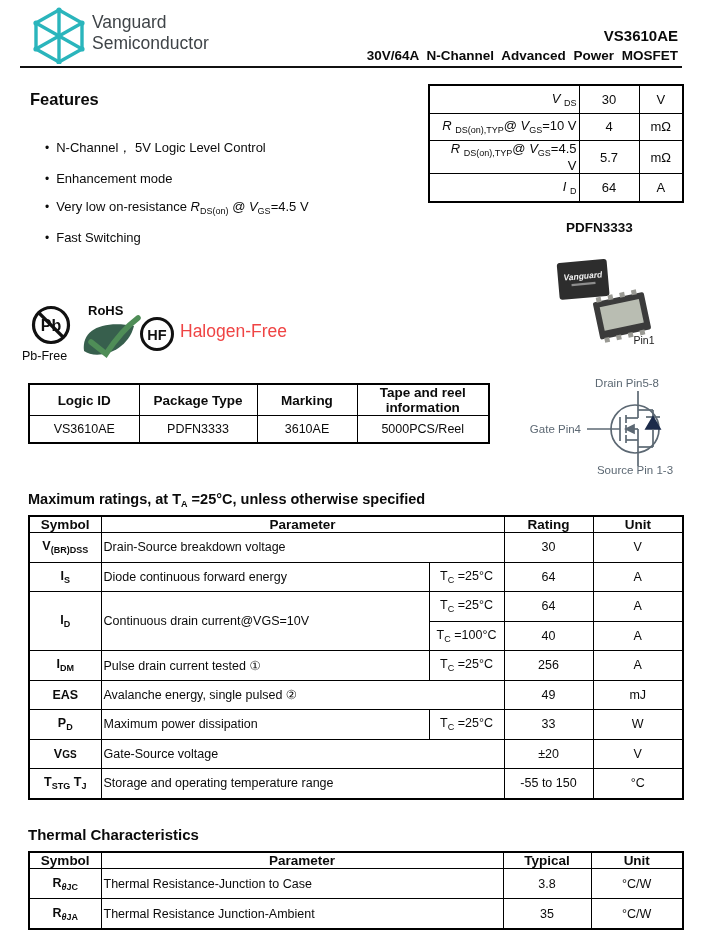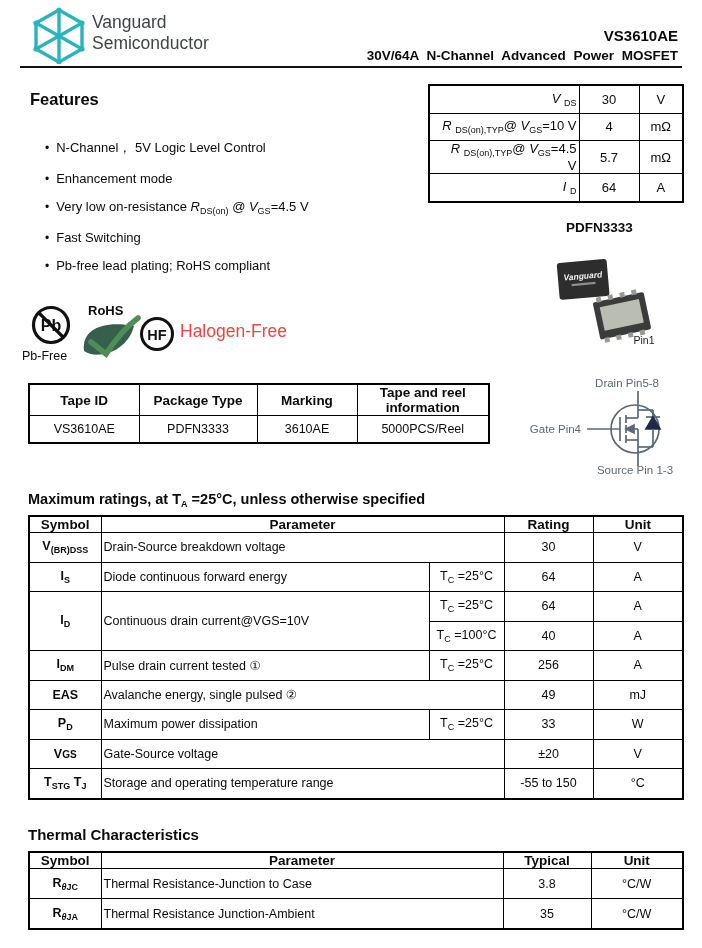--- a/index.html
+++ b/index.html
@@ -86,21 +86,20 @@
 <div class="abs hdr-part">VS3610AE</div>
 <div class="abs hdr-sub">30V/64A N-Channel Advanced Power MOSFET</div>
 <div class="abs hdr-rule"></div>
 
 <div class="abs features-title">Features</div>
 <ul class="abs features">
     <li><span class="blt">•</span>N-Channel， 5V Logic Level Control</li>
     <li><span class="blt">•</span>Enhancement mode</li>
     <li><span class="blt">•</span>Very low on-resistance <i>R</i><sub>DS(on)</sub> @ <i>V</i><sub>GS</sub>=4.5 V</li>
     <li><span class="blt">•</span>Fast Switching</li>
-    <li><span class="blt">•</span>Pb-free lead plating; RoHS compliant</li>
   </ul>
 
 <table class="abs dtable qs-table">
   <colgroup>
       <col style="width:150px">
       <col style="width:60px">
       <col style="width:44px">
     </colgroup>
   <tbody>
       <tr>
@@ -169,21 +168,21 @@
 
 <table class="abs dtable ord-table">
   <colgroup>
       <col style="width:110px">
       <col style="width:118px">
       <col style="width:100px">
       <col style="width:132px">
     </colgroup>
   <thead>
       <tr>
-    <th>Tape ID</th>
+    <th>Logic ID</th>
     <th>Package Type</th>
     <th>Marking</th>
     <th>Tape and reel information</th>
   </tr>
     </thead>
   <tbody>
       <tr>
         <td>VS3610AE</td>
         <td>PDFN3333</td>
         <td>3610AE</td>

